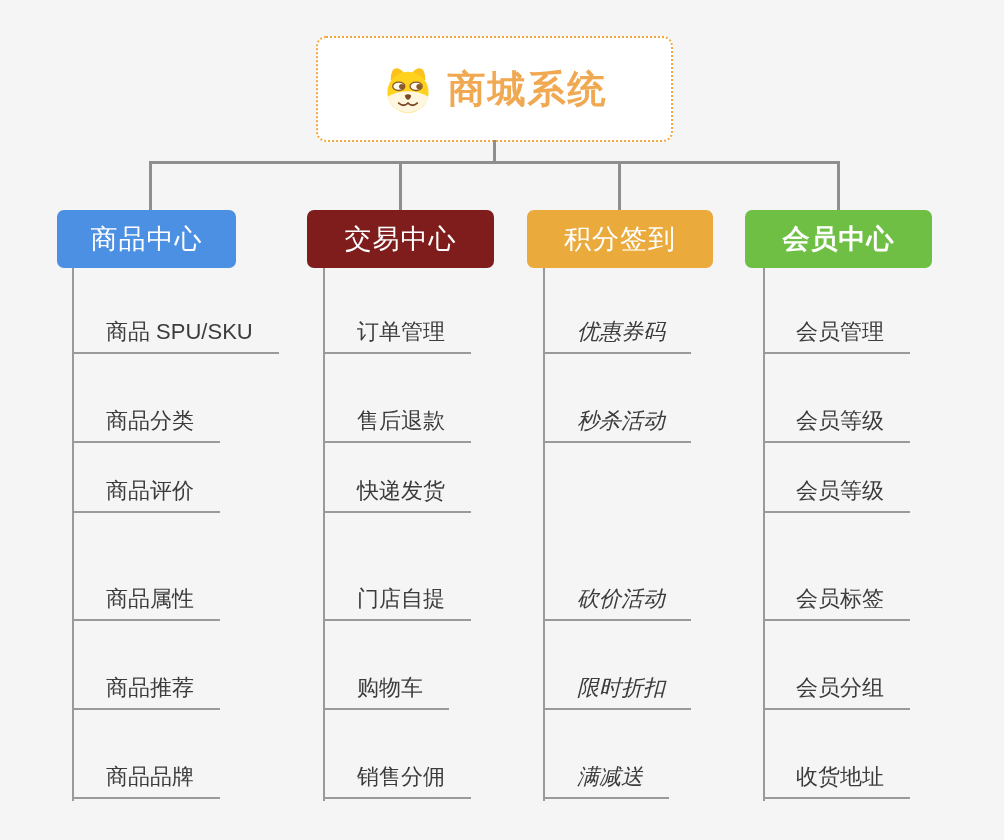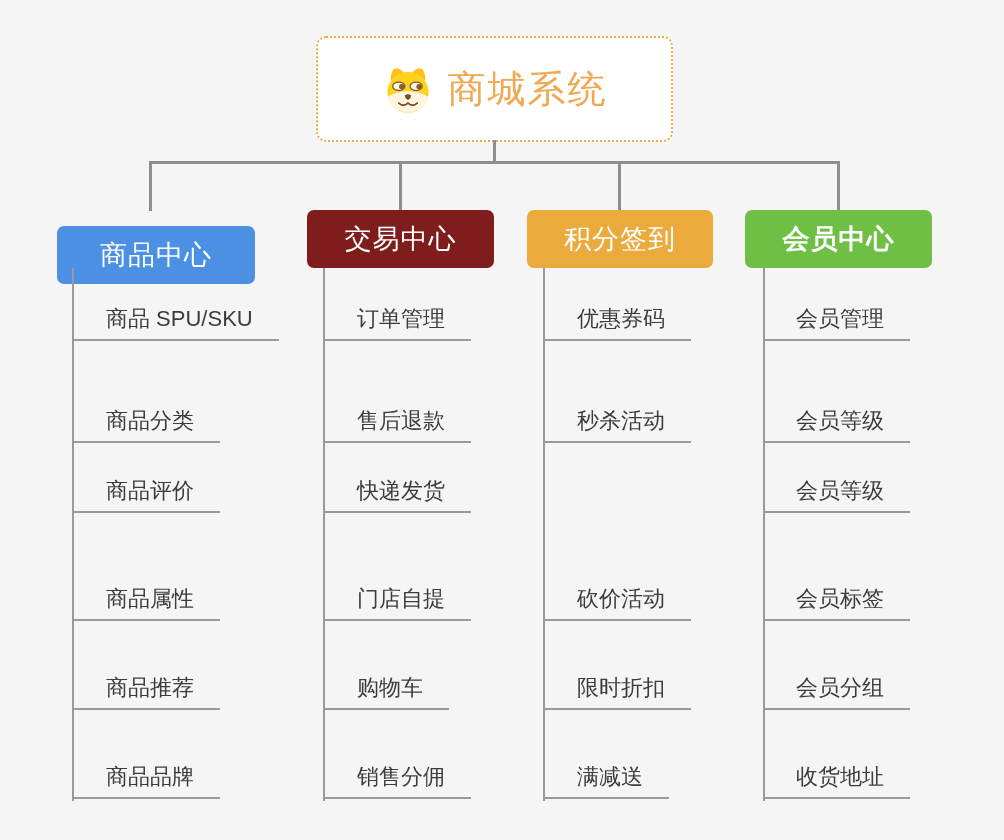--- a/index.html
+++ b/index.html
@@ -30,60 +30,60 @@
   .conn-d3   {left:618px;top:161px;width:3px;height:50px;}
   .conn-d4   {left:837px;top:161px;width:3px;height:50px;}
 
   
   .branch{
     position:absolute;top:210px;height:58px;border-radius:7px;
     color:#ffffff;font-size:27px;letter-spacing:1px;
     display:flex;align-items:center;justify-content:center;
     box-sizing:border-box;
   }
-  .b1{left:57px;width:198px;margin-top:16px;}
+  .b1{left:57px;width:179px;}
   .b2{left:307px;width:187px;}
   .b3{left:527px;width:186px;}
   .b4{left:745px;width:187px;}
 
   
   .spine{position:absolute;top:268px;height:533px;width:2px;background:#9a9a9a;}
   .s1{left:72px;} .s2{left:323px;} .s3{left:543px;} .s4{left:763px;}
 
   
   .leaf{
     position:absolute;
     padding:0 26px 5px 34px;
     border-bottom:2px solid #9a9a9a;
     font-size:22px;line-height:30px;color:#3c3c3c;
     white-space:nowrap;
   }
-  .c1{left:72px;} .c2{left:323px;} .c3{left:543px;} .c4{left:763px;padding-left:33px;}
-  .r1{top:304px;} .r2{top:406px;} .r3{top:476px;}
+  .c1{left:72px;} .c2{left:323px;} .c3{left:543px;font-style:italic;} .c4{left:763px;padding-left:33px;}
+  .r1{top:317px;} .r2{top:406px;} .r3{top:476px;}
   .r4{top:584px;} .r5{top:673px;} .r6{top:762px;}
 </style>
 </head>
 <body>
 
 <div id="canvas" style="background-color: rgb(245, 245, 245);">
 
   <div class="root" style="border-color: rgb(244, 166, 60);">
     <svg class="root-icon" viewBox="0 0 48 48" aria-hidden="true">
       <path d="M8 16 Q8 3 15 5 Q20 7 22 12 Z" fill="#fcc21b"></path>
       <path d="M40 16 Q40 3 33 5 Q28 7 26 12 Z" fill="#fcc21b"></path>
       <circle cx="24" cy="27" r="19" fill="#ffd21e"></circle>
       <path d="M5.5 31 Q14 26 24 26 Q34 26 42.5 31 Q40 44 24 46 Q8 44 5.5 31 Z" fill="#fff6e0"></path>
       <ellipse cx="15.5" cy="21.5" rx="5.6" ry="3.9" fill="#fffbef" stroke="#8a5a2a" stroke-width="1.2"></ellipse>
       <ellipse cx="31.5" cy="21.5" rx="5.6" ry="3.9" fill="#fffbef" stroke="#8a5a2a" stroke-width="1.2"></ellipse>
       <circle cx="18.2" cy="21.8" r="2.5" fill="#8a5a2a"></circle>
       <circle cx="34.2" cy="21.8" r="2.5" fill="#8a5a2a"></circle>
       <path d="M21 30 q3 -2.4 6 0 q-1.2 4 -3 4 q-1.8 0 -3 -4 Z" fill="#7b4a22"></path>
       <path d="M15.5 37 q4.2 4 8.5 0 q4.3 4 8.5 0" stroke="#7b4a22" stroke-width="1.7" fill="none" stroke-linecap="round"></path>
     </svg>
-    <span class="root-title" style="color: rgb(240, 168, 81);">商城系统</span>
+    <span class="root-title" style="color: rgb(240, 168, 81); font-weight: bold;">商城系统</span>
   </div>
 
   <div class="conn conn-stub"></div>
   <div class="conn conn-h"></div>
   <div class="conn conn-d1"></div>
   <div class="conn conn-d2"></div>
   <div class="conn conn-d3"></div>
   <div class="conn conn-d4"></div>
 
   <div class="branch b1" style="background-color: rgb(75, 144, 226);">商品中心</div>

